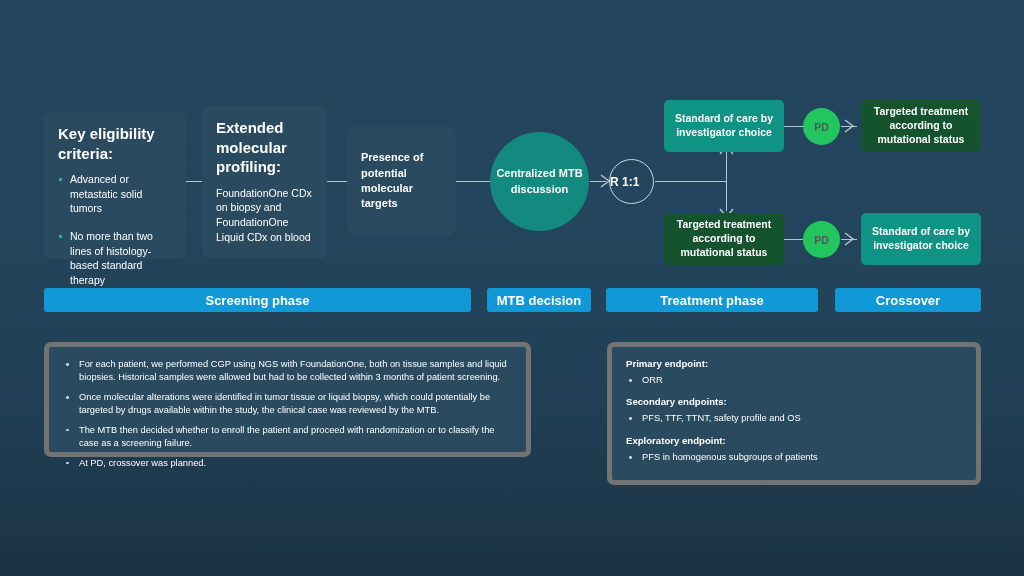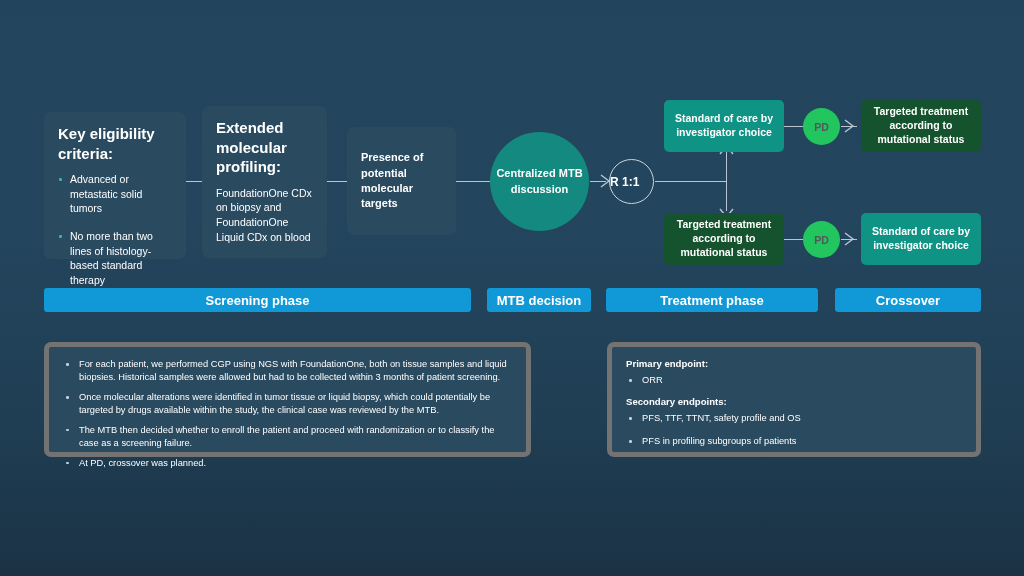--- a/index.html
+++ b/index.html
@@ -232,33 +232,34 @@
 
   <div class="panel" style="left:44px; top:342px; width:487px; height:115px;">
     <ul>
       <li>For each patient, we performed CGP using NGS with FoundationOne, both on tissue samples and liquid biopsies. Historical samples were allowed but had to be collected within 3 months of patient screening.</li>
       <li>Once molecular alterations were identified in tumor tissue or liquid biopsy, which could potentially be targeted by drugs available within the study, the clinical case was reviewed by the MTB.</li>
       <li>The MTB then decided whether to enroll the patient and proceed with randomization or to classify the case as a screening failure.</li>
       <li>At PD, crossover was planned.</li>
     </ul>
   </div>
 
-  <div class="panel" style="left:607px; top:342px; width:374px; height:115px;">
+  <div class="panel" style="left:607px; top:342px; width:374px; height:143px;">
     <div class="grp">
       <div class="hd">Primary endpoint:</div>
       <ul>
         <li>ORR</li>
       </ul>
     </div>
     <div class="grp">
       <div class="hd">Secondary endpoints:</div>
       <ul>
         <li>PFS, TTF, TTNT, safety profile and OS</li>
       </ul>
     </div>
     <div class="grp">
+      <div class="hd">Exploratory endpoint:</div>
       <ul>
-        <li>PFS in profiling subgroups of patients</li>
+        <li>PFS in homogenous subgroups of patients</li>
       </ul>
     </div>
   </div>
 
 </div>
 
 </body></html>

